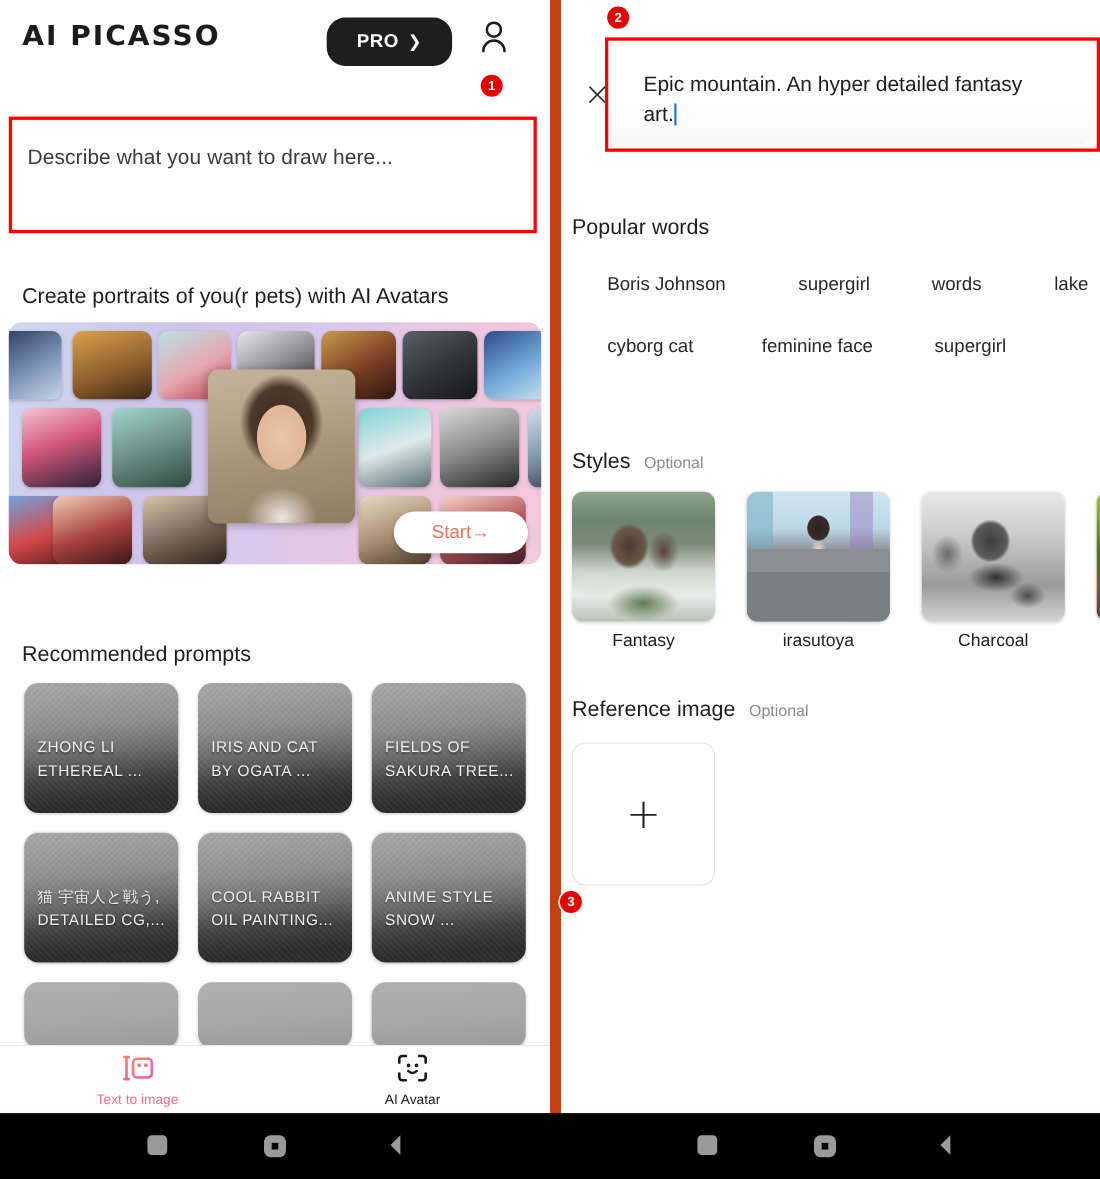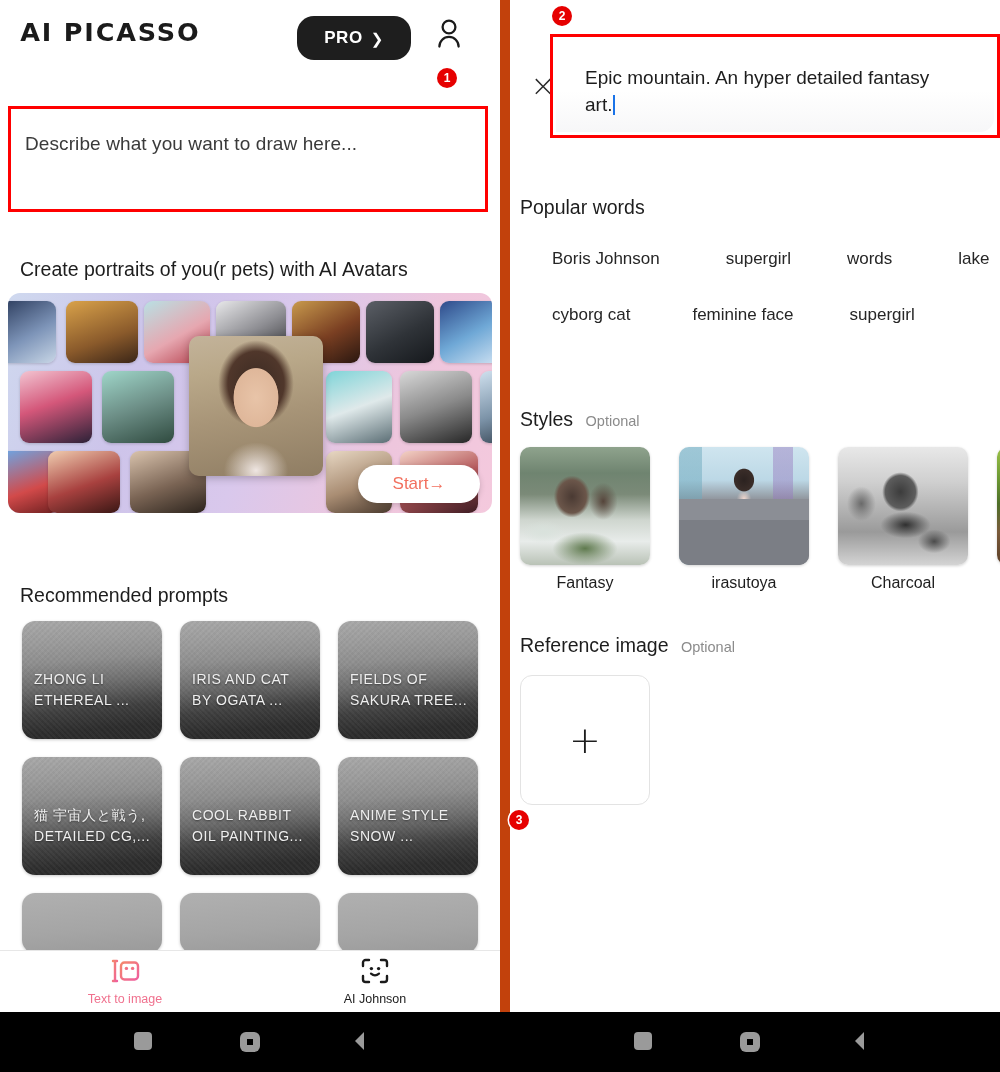--- a/index.html
+++ b/index.html
@@ -333,21 +333,21 @@
               <path d="M3 9 V5.6 A2.6 2.6 0 0 1 5.6 3 H9"></path>
               <path d="M21 3 h3.4 A2.6 2.6 0 0 1 27 5.6 V9"></path>
               <path d="M27 19 v3.4 A2.6 2.6 0 0 1 24.4 25 H21"></path>
               <path d="M9 25 H5.6 A2.6 2.6 0 0 1 3 22.4 V19"></path>
             </g>
             <circle cx="11.4" cy="11.6" r="1.7" fill="#1b1b1b"></circle>
             <circle cx="18.6" cy="11.6" r="1.7" fill="#1b1b1b"></circle>
             <path d="M11 16.6 q4 3.6 8 0" fill="none" stroke="#1b1b1b" stroke-width="2.2" stroke-linecap="round"></path>
           </svg>
         </span>
-        <span class="tab-label">AI Johnson</span>
+        <span class="tab-label">AI Avatar</span>
       </div>
     </div>
   </div>
 
   <div class="panel panel-right">
 
     <div class="close-x">×</div>
 
     <div class="prompt-box-r">
       <div class="prompt-inner"></div>

